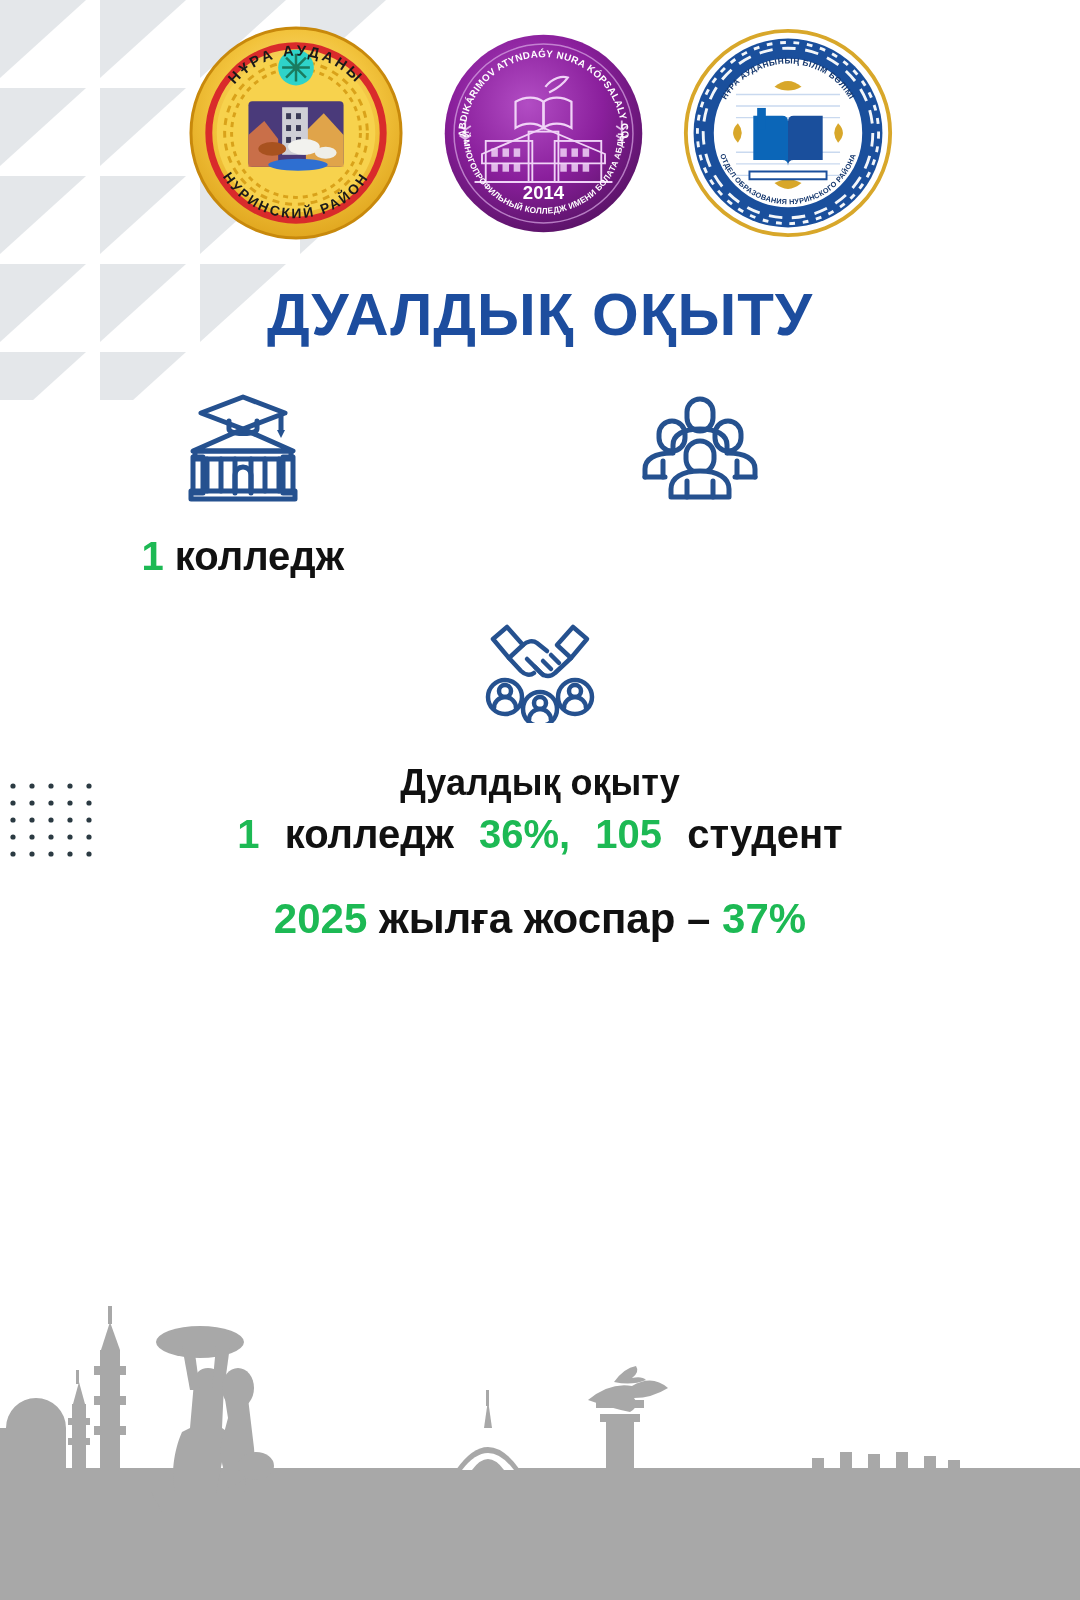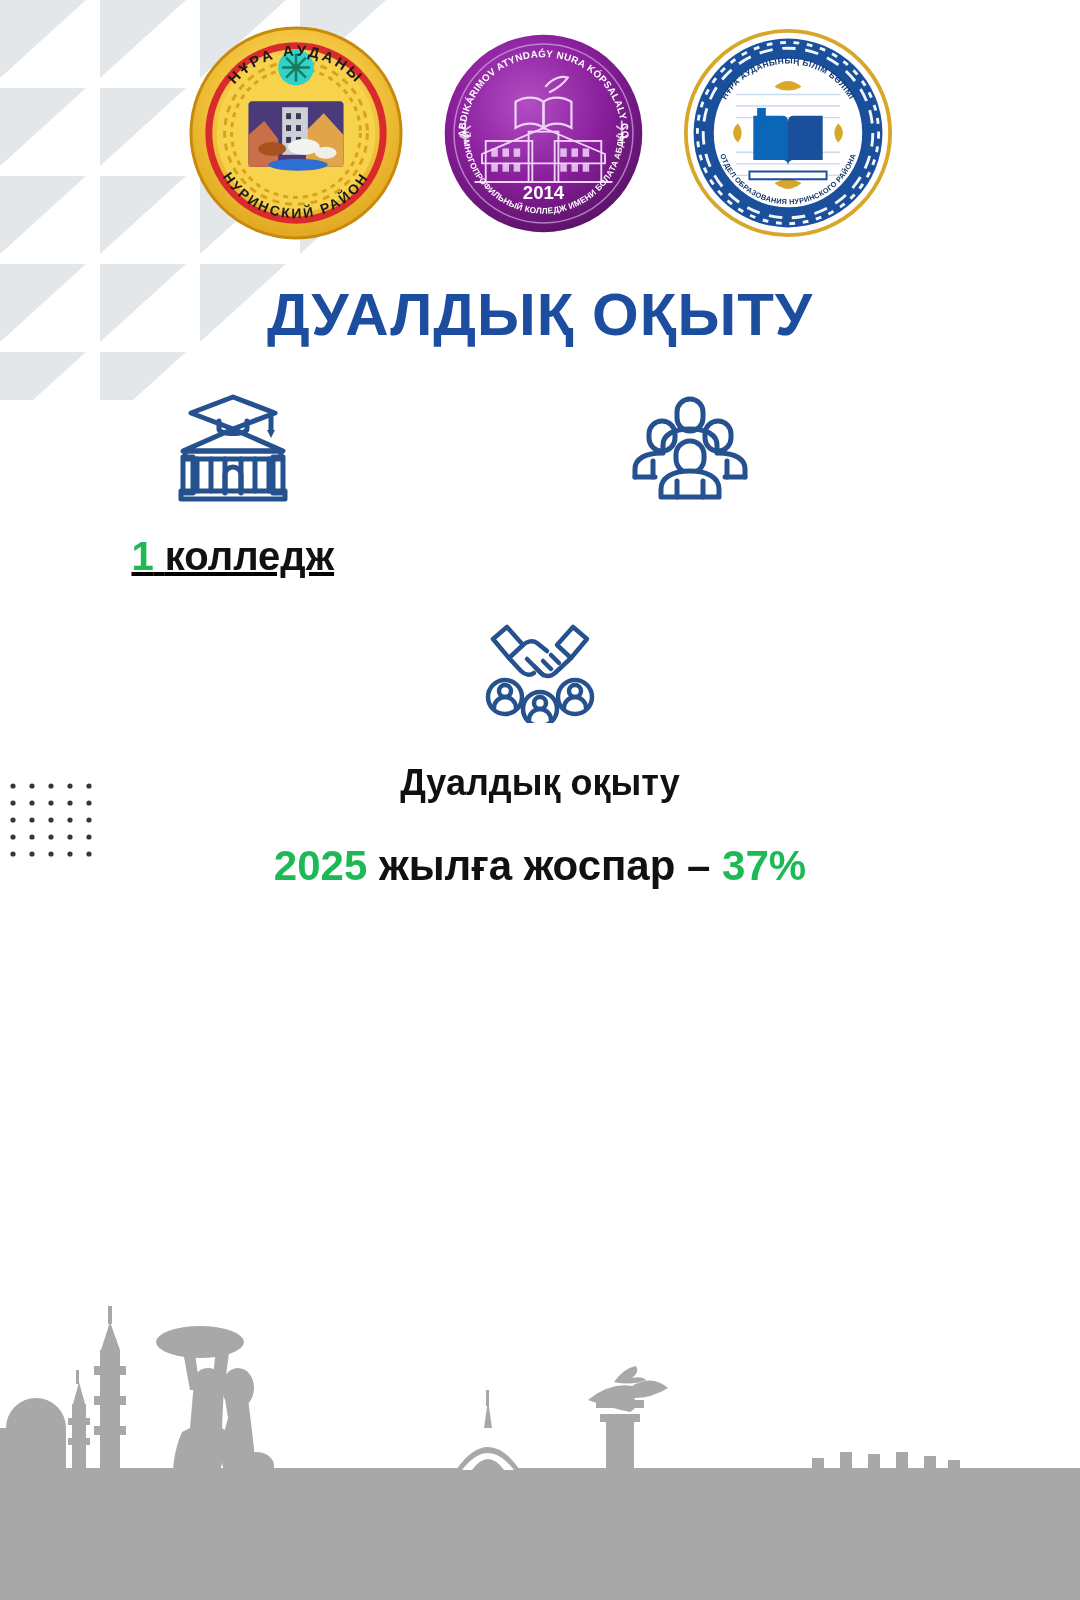--- a/index.html
+++ b/index.html
@@ -77,26 +77,25 @@
     font-weight: 700;
     letter-spacing: 1px;
     color: #1d4d9e;
     line-height: 1.05;
   }
 
   
   .stats-row {
     position: absolute;
     top: 392px;
-    left: 4px;
+    left: 14px;
     width: 915px;
     display: flex;
     justify-content: center;
     align-items: flex-start;
-    text-decoration: underline;
   }
   .stat {
     width: 480px;
     display: flex;
     flex-direction: column;
     align-items: center;
   }
   .stat-icon {
     height: 110px;
     display: flex;
@@ -462,20 +461,27 @@
         <g>
           <circle cx="65" cy="104" r="17"></circle>
           <circle cx="65" cy="98" r="6"></circle>
           <path d="M54 115a11 11 0 0 1 22 0"></path>
         </g>
       </svg>
     </div>
 
     <div class="dual-title">Дуалдық оқыту</div>
 
+    <div class="dual-line">
+      <span class="num">1</span><span class="sp"></span>
+      <span>колледж</span><span class="sp"></span>
+      <span class="num">36%,</span><span class="sp"></span>
+      <span class="num">105</span><span class="sp"></span>
+      <span>студент</span>
+    </div>
 
     <div class="dual-plan">
       <span class="num">2025</span>
       <span>жылға жоспар –</span>
       <span class="num">37%</span>
     </div>
   </div>
 
   <svg class="skyline" viewBox="0 0 1080 330" preserveAspectRatio="none" aria-hidden="true">
     <g fill="#a8a8a8">

